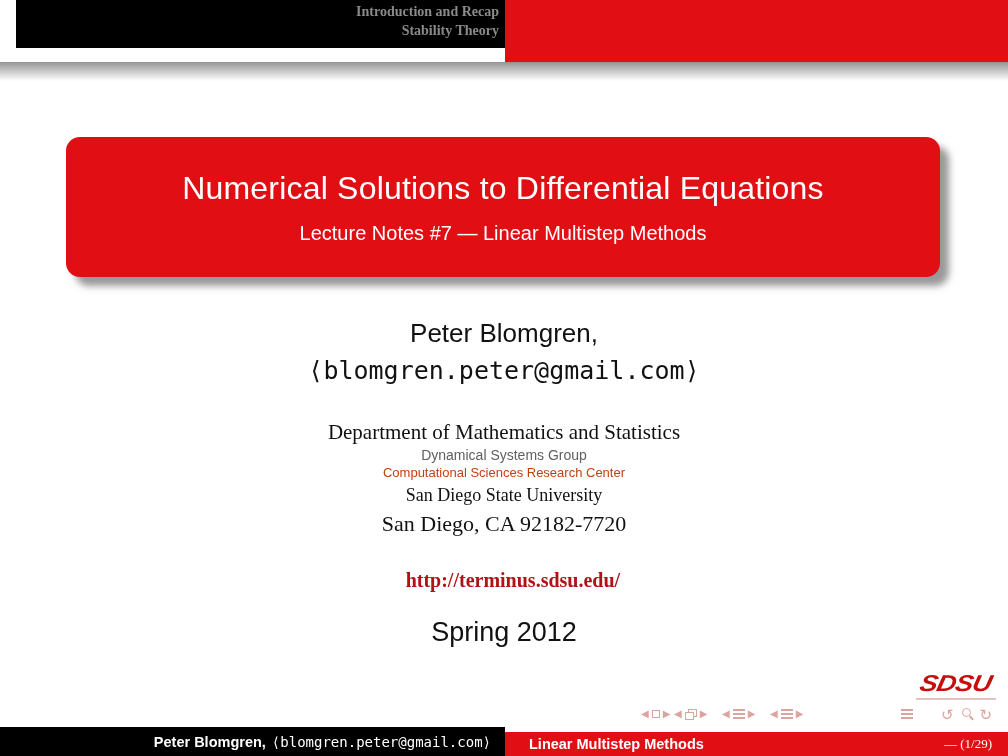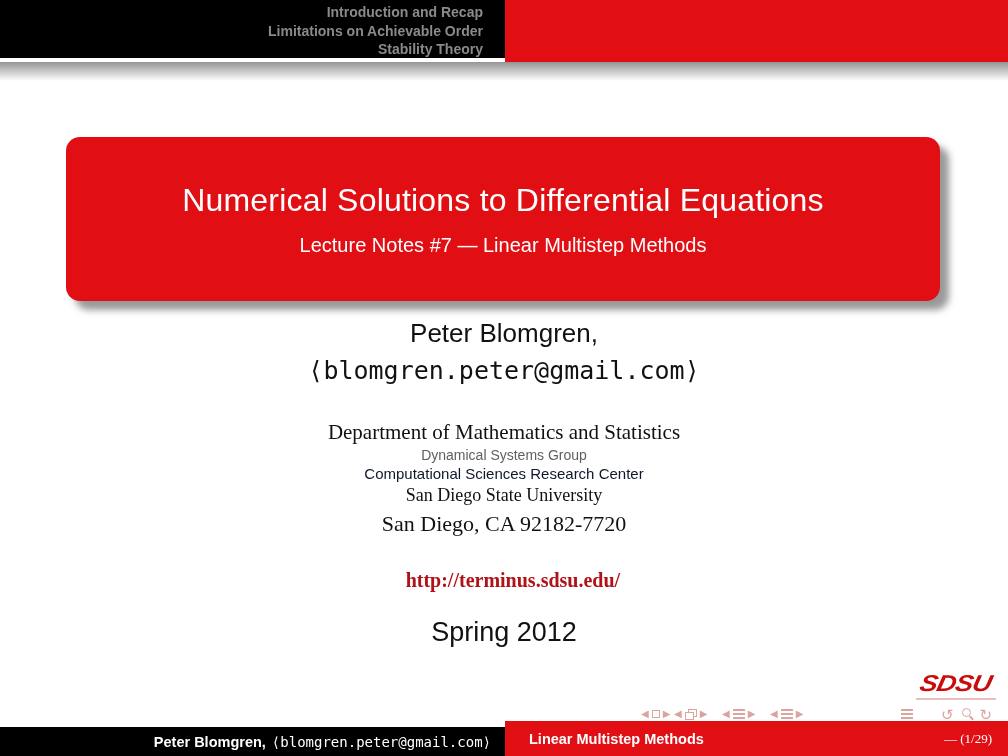--- a/index.html
+++ b/index.html
@@ -11,50 +11,50 @@
   *{box-sizing:border-box;}
   html,body{margin:0;padding:0;}
   body{width:1008px;height:756px;overflow:hidden;background:#fff;}
   .slide{
     position:relative;width:1008px;height:756px;background:#fff;overflow:hidden;
     font-family:"Liberation Sans",sans-serif;color:#111;
   }
 
   
   .hdr-left{
-    position:absolute;top:0;left:0;width:505px;height:58px;background:#000;
+    position:absolute;top:0;left:16px;width:505px;height:48px;background:#000;
     color:#8a8a8a;text-align:right;padding:3px 22px 0 0;
-    font-size:14px;font-weight:600;line-height:18.5px;
+    font-size:14px;font-weight:600;line-height:18.5px;font-family:Liberation Serif, serif;
   }
   .hdr-right{
     position:absolute;top:0;left:505px;right:0;height:62px;background:var(--red);
   }
   .hdr-shadow{
     position:absolute;top:62px;left:0;width:100%;height:19px;
     background:linear-gradient(#949494,#ffffff);
   }
 
   
   .title-card{
-    position:absolute;left:66px;top:137px;width:874px;height:164px;
+    position:absolute;left:66px;top:137px;width:874px;height:140px;
     background:var(--red);border-radius:14px;
     box-shadow:9px 9px 7px rgba(70,70,70,0.55);
     display:flex;flex-direction:column;align-items:center;justify-content:center;
     gap:15px;color:#fff;
   }
   .doc-title{font-size:32px;letter-spacing:.2px;}
   .doc-subtitle{font-size:20px;}
 
   
   .cline{position:absolute;left:0;right:0;text-align:center;white-space:pre;}
   .author-name{top:318px;font-size:26px;}
   .author-email{top:356px;font-size:25px;font-family:"DejaVu Sans Mono","Liberation Mono",monospace;}
   .inst-dept{top:420px;font-size:21px;font-family:"Liberation Serif",serif;}
   .inst-group1{top:447px;font-size:14px;color:#606060;}
-  .inst-group2{top:465px;font-size:15px;color:#0f172a;}
+  .inst-group2{top:465px;font-size:13px;color:#c2410c;}
   .inst-univ1{top:485px;font-size:18px;font-family:"Liberation Serif",serif;}
   .inst-univ2{top:511px;font-size:22px;font-family:"Liberation Serif",serif;}
   .url-line{top:551px;}
   .url-link{
     font-size:20px;font-weight:bold;color:var(--link-red);
     font-family:"Liberation Serif",serif;text-decoration:none;
   }
   .semester{top:617px;font-size:27px;}
 
   
@@ -83,34 +83,33 @@
   .i-mag::after{content:"";position:absolute;width:5px;height:1.8px;background:var(--navc);transform:rotate(45deg);left:9px;top:10px;}
 
   
   .ftr-left{
     position:absolute;bottom:0;left:0;width:505px;height:29px;background:#000;color:#fff;
     display:flex;justify-content:flex-end;align-items:center;gap:6px;padding-right:14px;
   }
   .ftr-author{font-size:14.5px;font-weight:bold;}
   .ftr-email{font-size:14px;font-family:"DejaVu Sans Mono","Liberation Mono",monospace;}
   .ftr-right{
-    position:absolute;bottom:0;left:505px;right:0;height:35px;background:var(--red);color:#fff;
+    position:absolute;bottom:0;left:505px;right:0;height:24px;background:var(--red);color:#fff;
     display:flex;align-items:center;padding:0 16px 0 24px;
   }
   .ftr-title{font-size:14.5px;font-weight:bold;}
   .ftr-page{margin-left:auto;font-size:13px;font-family:"Liberation Serif",serif;}
 </style>
 </head>
 <body>
 
 <div class="slide">
 
   <div class="hdr-left">
     <div>Introduction and Recap</div>
-    <div>Limitations on Achievable Order</div>
     <div>Stability Theory</div>
   </div>
   <div class="hdr-right"></div>
   <div class="hdr-shadow"></div>
 
   <div class="title-card">
     <div class="doc-title">Numerical Solutions to Differential Equations</div>
     <div class="doc-subtitle">Lecture Notes #7 — Linear Multistep Methods</div>
   </div>
 

